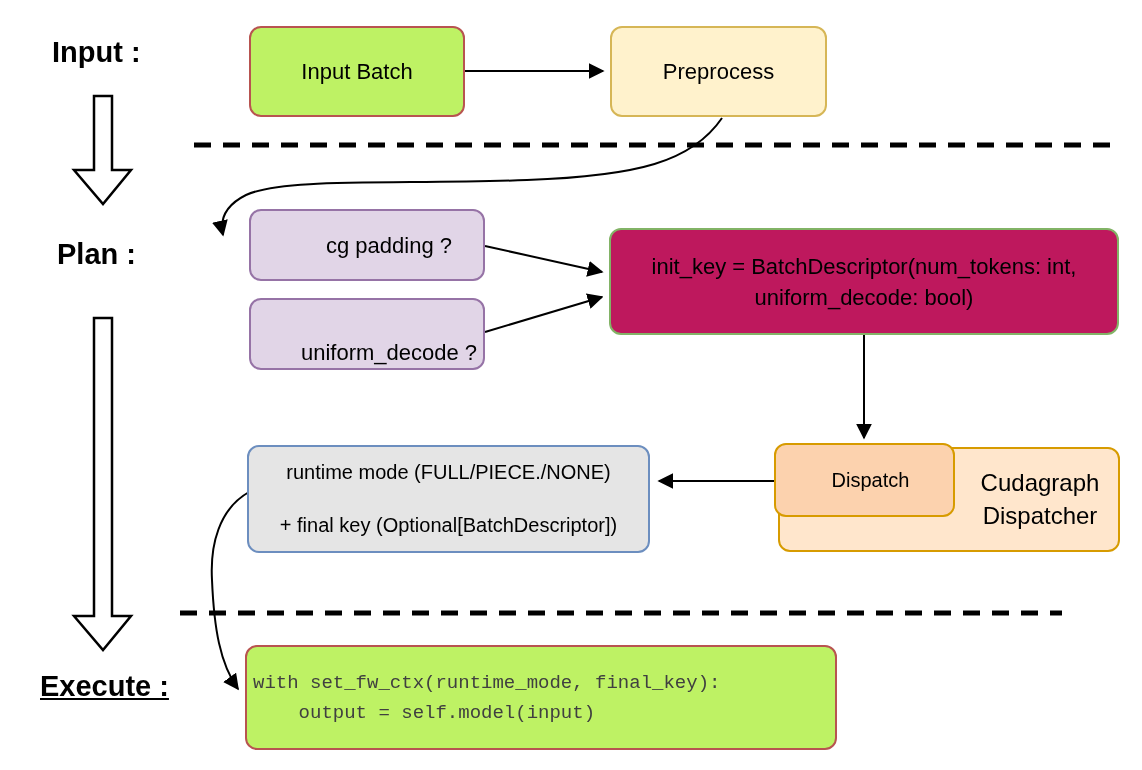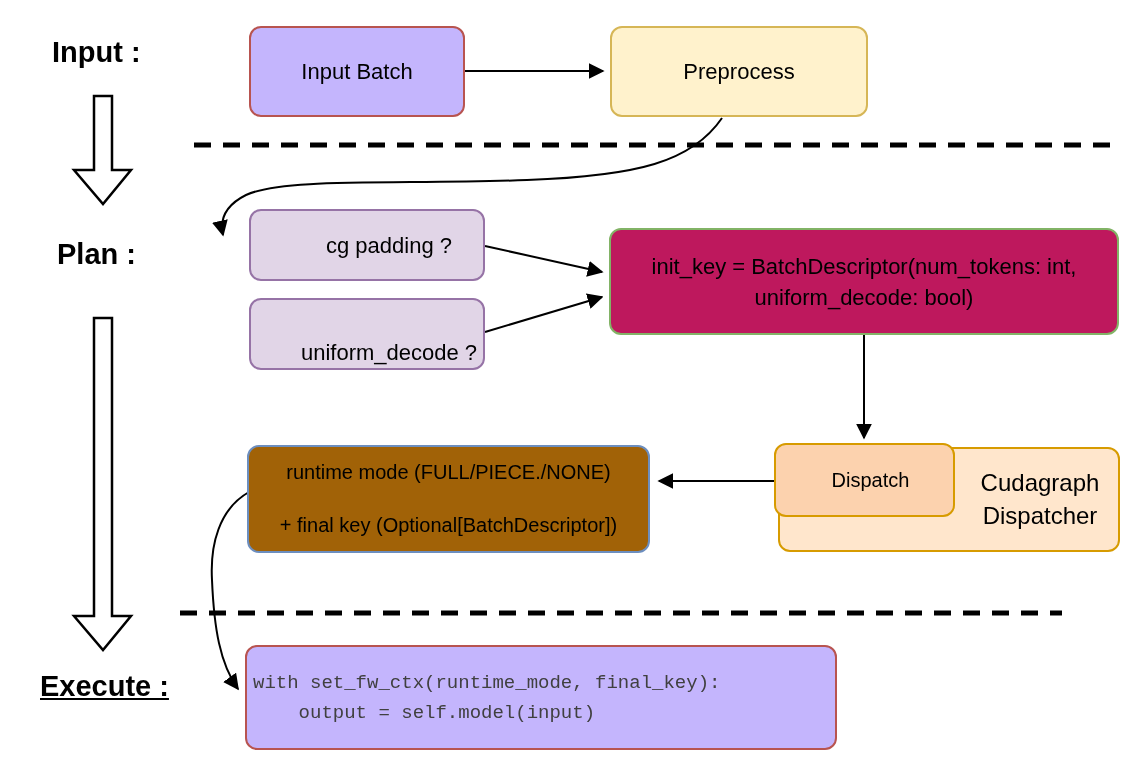--- a/index.html
+++ b/index.html
@@ -19,25 +19,25 @@
   }
   .node{
     position:absolute;
     border-radius:12px;
     border:2px solid #000;
     display:flex;flex-direction:column;
     align-items:center;justify-content:center;
     text-align:center;color:#000;
     box-sizing:border-box;
   }
-  .node-red   {background:#c4b5fd;border-color:#b85450;}
+  .node-red   {background:#bef264;border-color:#b85450;}
   .node-yellow{background:#fff2cc;border-color:#d6b656;}
   .node-purple{background:#e1d5e7;border-color:#9673a6;padding-left:44px;}
   .node-green {background:#be185d;border-color:#82b366;}
-  .node-blue  {background:#a16207;border-color:#6c8ebf;gap:24px;}
+  .node-blue  {background:#e5e5e5;border-color:#6c8ebf;gap:24px;}
   .node-orange{background:#ffe6cc;border-color:#d79b00;}
   .node-dispatch{background:#fcd2ae;border-color:#d79b00;}
   .fs22{font-size:22px;line-height:31px;}
   .fs20{font-size:20px;line-height:29px;}
   .code-node{
     justify-content:center;align-items:flex-start;
     font-family:"Liberation Mono", monospace;
     font-size:19px;line-height:30px;color:#404040;
     padding-left:6px;text-align:left;
   }
@@ -76,21 +76,21 @@
     <path d="M 227 492 C 197 509, 188 545, 190 580 C 192 628, 198 664, 216 689" fill="none" stroke="#000" stroke-width="2" marker-end="url(#ah)"></path>
   </svg>
 
   <div class="stage-label" style="left:30px;top:36px;">Input :</div>
   <div class="stage-label" style="left:35px;top:238px;">Plan :</div>
   <div class="stage-label" style="left:18px;top:670px;text-decoration:underline;">Execute :</div>
 
   <div class="node node-red fs22" style="left:227px;top:26px;width:216px;height:91px;">
     <span>Input Batch</span>
   </div>
-  <div class="node node-yellow fs22" style="left:588px;top:26px;width:258px;height:91px;align-items:center;">
+  <div class="node node-yellow fs22" style="left:588px;top:26px;width:217px;height:91px;align-items:center;">
     <span>Preprocess</span>
   </div>
 
   <div class="node node-purple fs22" style="left:227px;top:209px;width:236px;height:72px;">
     <span>cg padding ?</span>
   </div>
   <div class="node node-purple fs22" style="left:227px;top:298px;width:236px;height:72px;justify-content:flex-end;">
     <span>uniform_decode ?</span>
   </div>
   <div class="node node-green fs22" style="left:587px;top:228px;width:510px;height:107px;">

